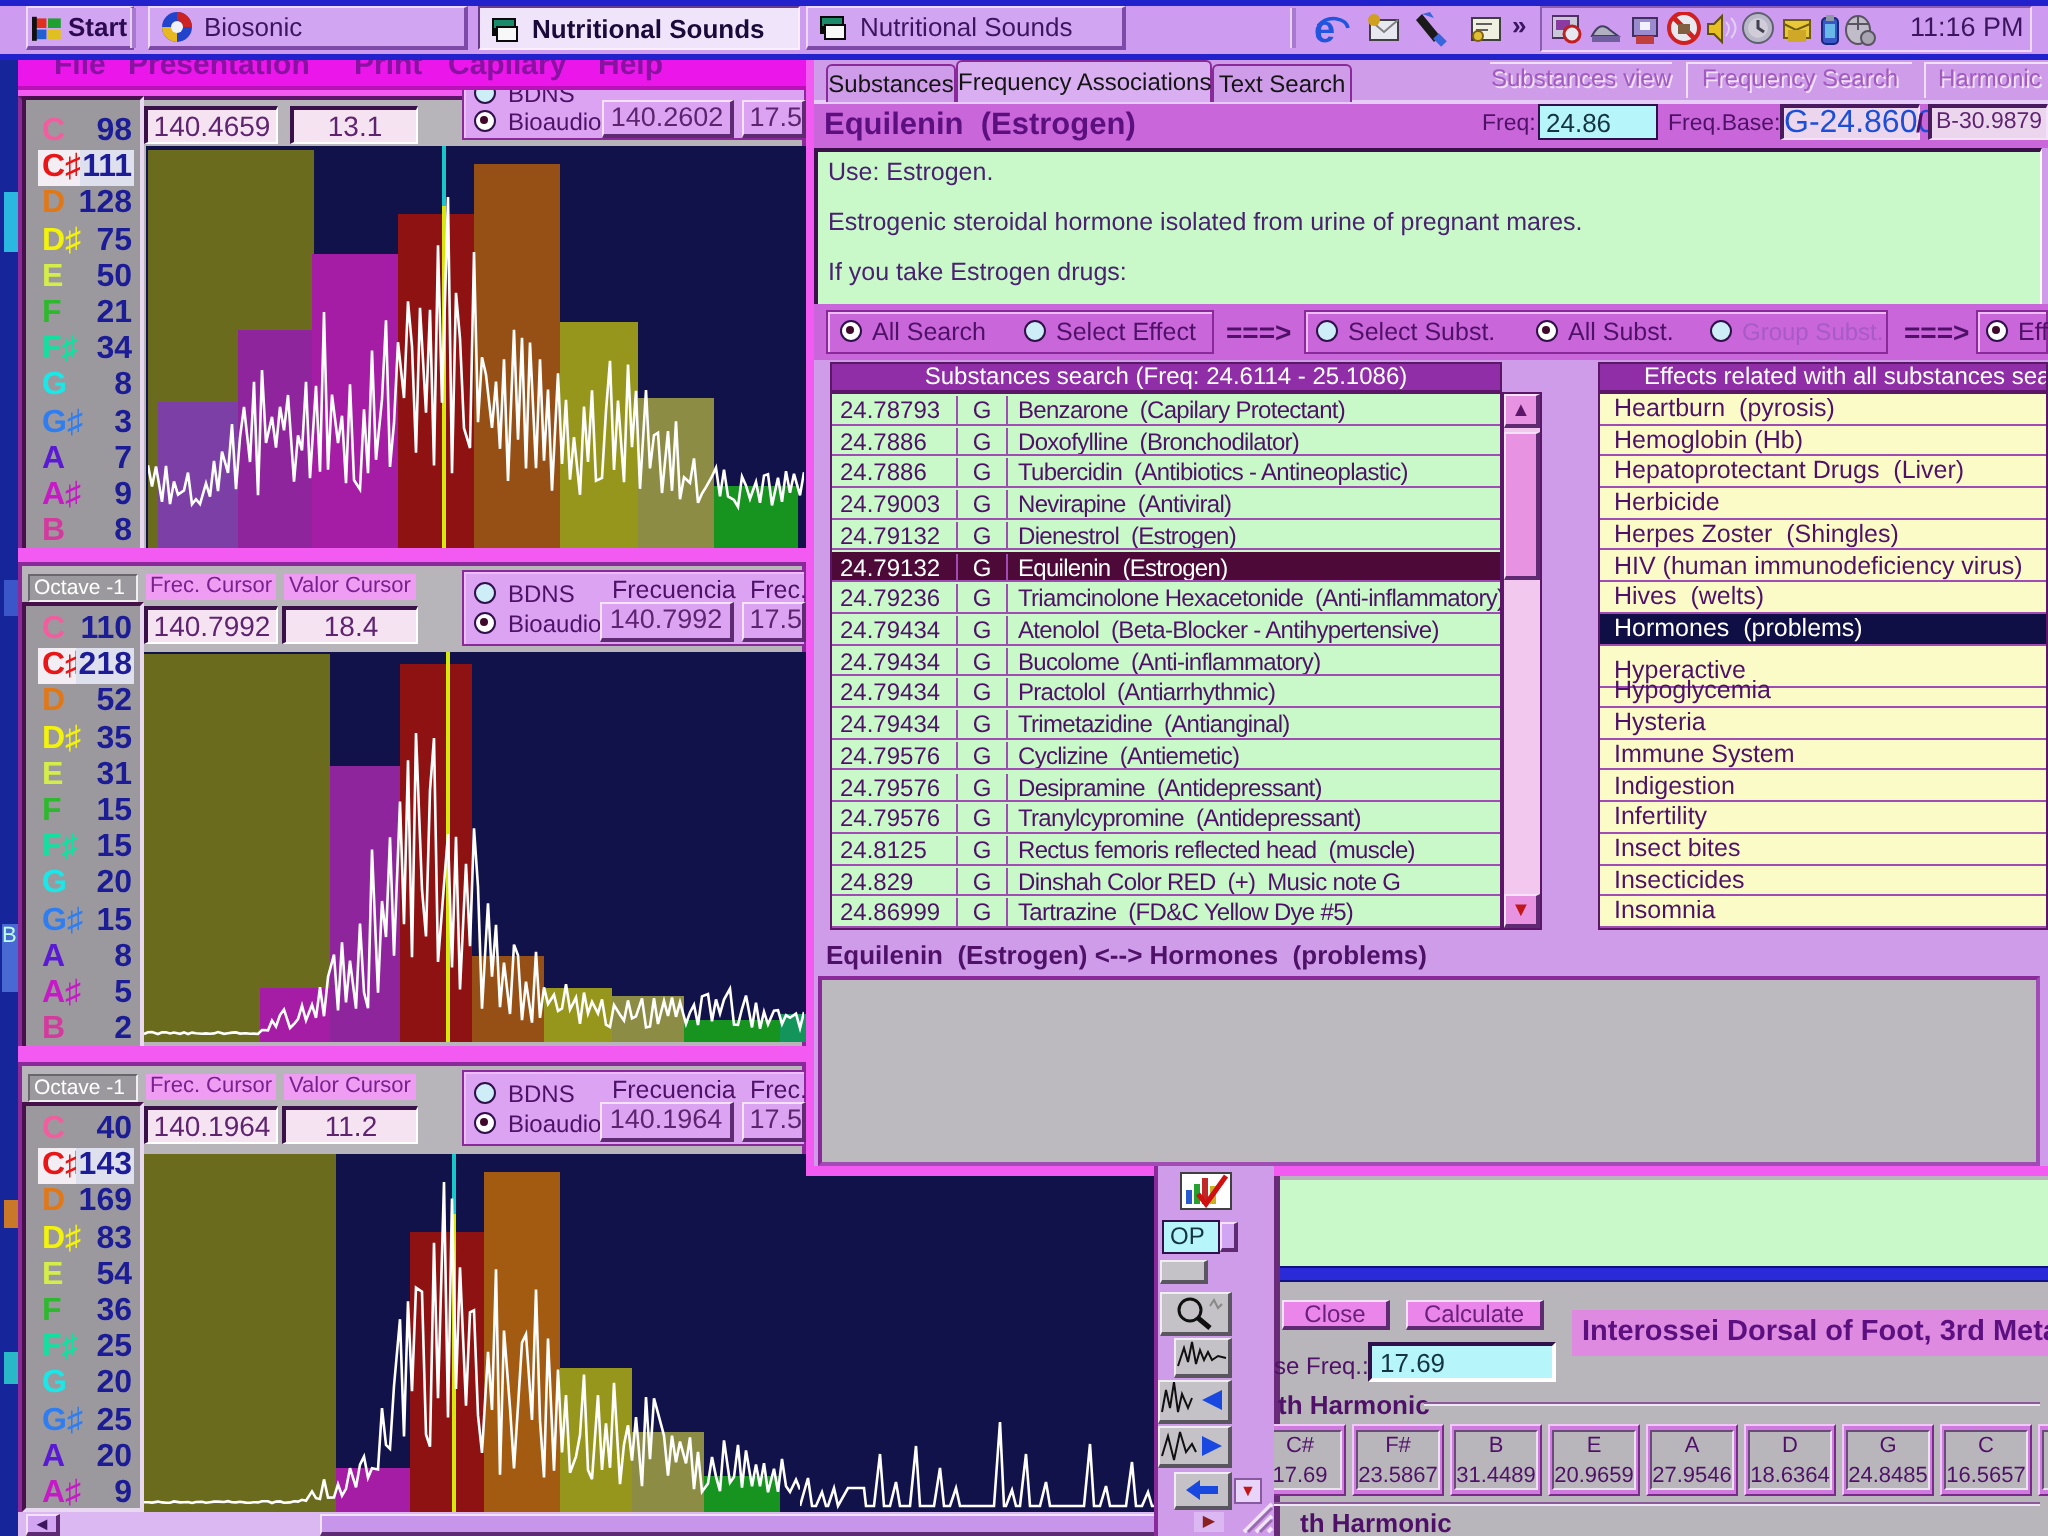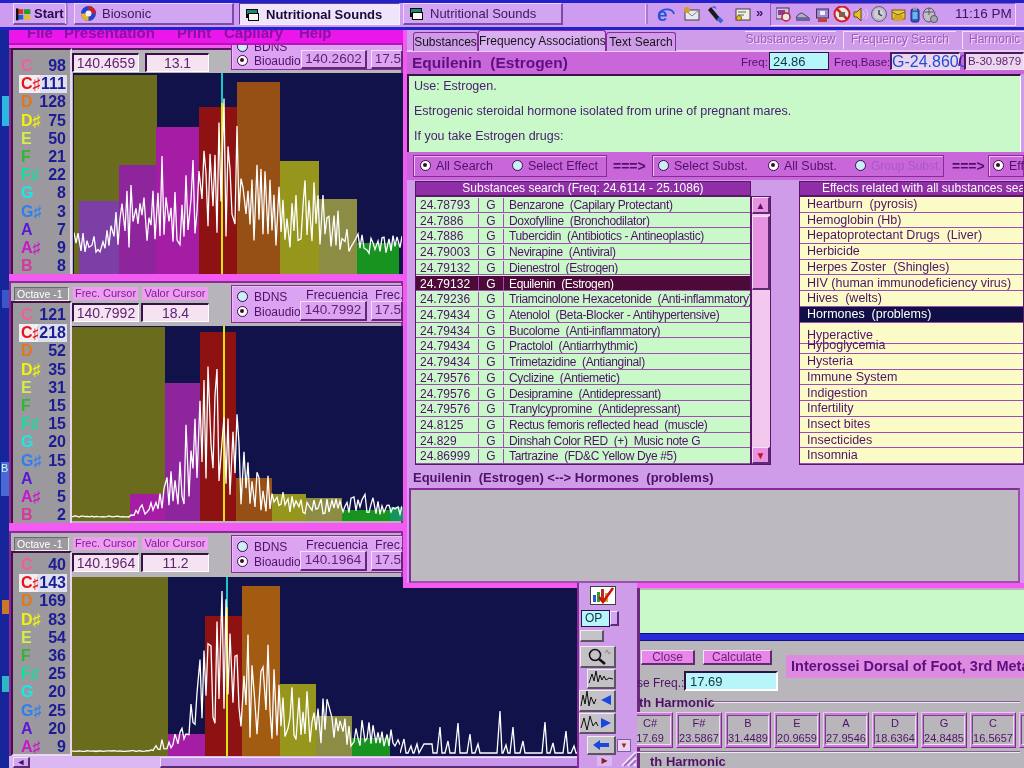--- a/index.html
+++ b/index.html
@@ -137,21 +137,21 @@
     <div style="position:absolute;left:0;top:79.8px;width:100%;height:18px;">
       <span class="nletter" style="position:absolute;left:6px;top:0;color:#d4ed4a;padding:0 2px;">E</span>
       <span class="nval" style="padding:0 1px;">50</span>
     </div>
     <div style="position:absolute;left:0;top:98.0px;width:100%;height:18px;">
       <span class="nletter" style="position:absolute;left:6px;top:0;color:#2eb82e;padding:0 2px;">F</span>
       <span class="nval" style="padding:0 1px;">21</span>
     </div>
     <div style="position:absolute;left:0;top:116.2px;width:100%;height:18px;">
       <span class="nletter" style="position:absolute;left:6px;top:0;color:#12e0a0;padding:0 2px;">F♯</span>
-      <span class="nval" style="padding:0 1px;">22</span>
+      <span class="nval" style="padding:0 1px;">34</span>
     </div>
     <div style="position:absolute;left:0;top:134.4px;width:100%;height:18px;">
       <span class="nletter" style="position:absolute;left:6px;top:0;color:#1ae8e8;padding:0 2px;">G</span>
       <span class="nval" style="padding:0 1px;">8</span>
     </div>
     <div style="position:absolute;left:0;top:152.6px;width:100%;height:18px;">
       <span class="nletter" style="position:absolute;left:6px;top:0;color:#2e7ef2;padding:0 2px;">G♯</span>
       <span class="nval" style="padding:0 1px;">3</span>
     </div>
     <div style="position:absolute;left:0;top:170.8px;width:100%;height:18px;">
@@ -191,21 +191,21 @@
 <div class="a" style="left:221px;top:73px;width:2px;height:30px;background:#18c8c8;"></div>
 <svg class="a" style="left:74px;top:73px;" width="328" height="201" viewBox="0 0 328 201">
     <polyline points="0,159.6 2,170.2 4,160.2 7,177.9 9,160.0 11,179.0 13,167.7 15,174.3 18,172.2 20,163.3 22,179.1 24,176.6 26,179.0 29,168.7 31,175.3 33,157.4 35,172.6 37,152.8 40,163.4 42,139.1 44,171.6 46,145.7 48,130.5 51,158.0 53,117.9 55,174.6 57,112.0 59,148.5 62,135.4 64,150.8 66,130.4 68,142.2 70,124.5 73,167.8 75,144.7 77,152.2 79,117.9 81,166.1 84,119.9 86,162.9 88,83.0 90,161.8 92,124.3 95,148.5 97,134.9 99,168.6 101,119.1 103,167.0 106,171.7 108,131.7 110,163.6 112,102.3 114,156.9 117,126.7 119,87.1 121,160.5 123,138.6 125,98.1 128,126.0 130,77.7 132,100.2 134,153.3 136,80.9 139,133.3 141,81.9 143,159.7 145,49.6 147,128.4 150,25.5 152,163.6 154,73.4 156,96.3 158,141.1 161,151.0 163,53.0 165,138.1 167,105.6 169,114.4 172,140.9 174,117.8 176,151.4 178,106.6 180,167.5 183,91.9 185,146.8 187,95.9 189,161.2 191,98.3 194,161.1 196,106.7 198,157.4 200,121.8 202,172.4 205,113.7 207,159.0 209,126.9 211,166.8 213,145.6 216,174.4 218,130.3 220,158.0 222,122.1 224,167.4 227,165.9 229,132.6 231,107.4 233,161.9 235,127.3 238,168.1 240,109.3 242,150.6 244,122.4 246,171.4 249,122.0 251,161.2 253,144.6 255,143.4 257,173.5 260,142.6 262,172.4 264,137.7 266,176.6 268,165.6 271,168.4 273,156.2 275,178.4 277,173.8 279,170.6 282,165.2 284,160.9 286,175.1 288,161.8 290,175.2 293,177.0 295,180.4 297,165.3 299,169.8 301,176.4 304,168.0 306,178.4 308,164.8 310,164.1 312,179.7 315,165.9 317,177.9 319,162.6 321,173.4 323,163.9 326,174.7 328,163.1" fill="none" stroke="#ffffff" stroke-width="1.3"></polyline>
   </svg>
 <div class="a" style="left:9px;top:274px;width:394px;height:7px;background:#f25af2;"></div>
 <div class="a" style="left:9px;top:281px;width:394px;height:250px;background:#b8b5ba;border:2px solid #8a2a9a;"></div>
 <div class="a" style="left:14px;top:287px;width:55px;height:14px;background:#9c999e;border:1px solid #6a666e;border-bottom-color:#efefef;border-right-color:#efefef;color:#fff;font-size:10.5px;line-height:12px;padding-left:2px;">Octave -1</div>
 <div class="a" style="left:11px;top:301px;width:61px;height:228px;background:#9c999e;border:2px solid #46104a;border-right-color:#e8d8f0;border-bottom-color:#e8d8f0;overflow:hidden;">
     <div style="position:absolute;left:0;top:3.0px;width:100%;height:18px;">
       <span class="nletter" style="position:absolute;left:6px;top:0;color:#f25d9e;padding:0 2px;">C</span>
-      <span class="nval" style="padding:0 1px;">121</span>
+      <span class="nval" style="padding:0 1px;">110</span>
     </div>
     <div style="position:absolute;left:0;top:21.2px;width:100%;height:18px;">
       <span class="nletter" style="position:absolute;left:6px;top:0;color:#e81616;background:#f2eef4;padding:0 2px;">C♯</span>
       <span class="nval" style="background:#dfe0ee;padding:0 1px;">218</span>
     </div>
     <div style="position:absolute;left:0;top:39.4px;width:100%;height:18px;">
       <span class="nletter" style="position:absolute;left:6px;top:0;color:#e07818;padding:0 2px;">D</span>
       <span class="nval" style="padding:0 1px;">52</span>
     </div>
     <div style="position:absolute;left:0;top:57.6px;width:100%;height:18px;">

